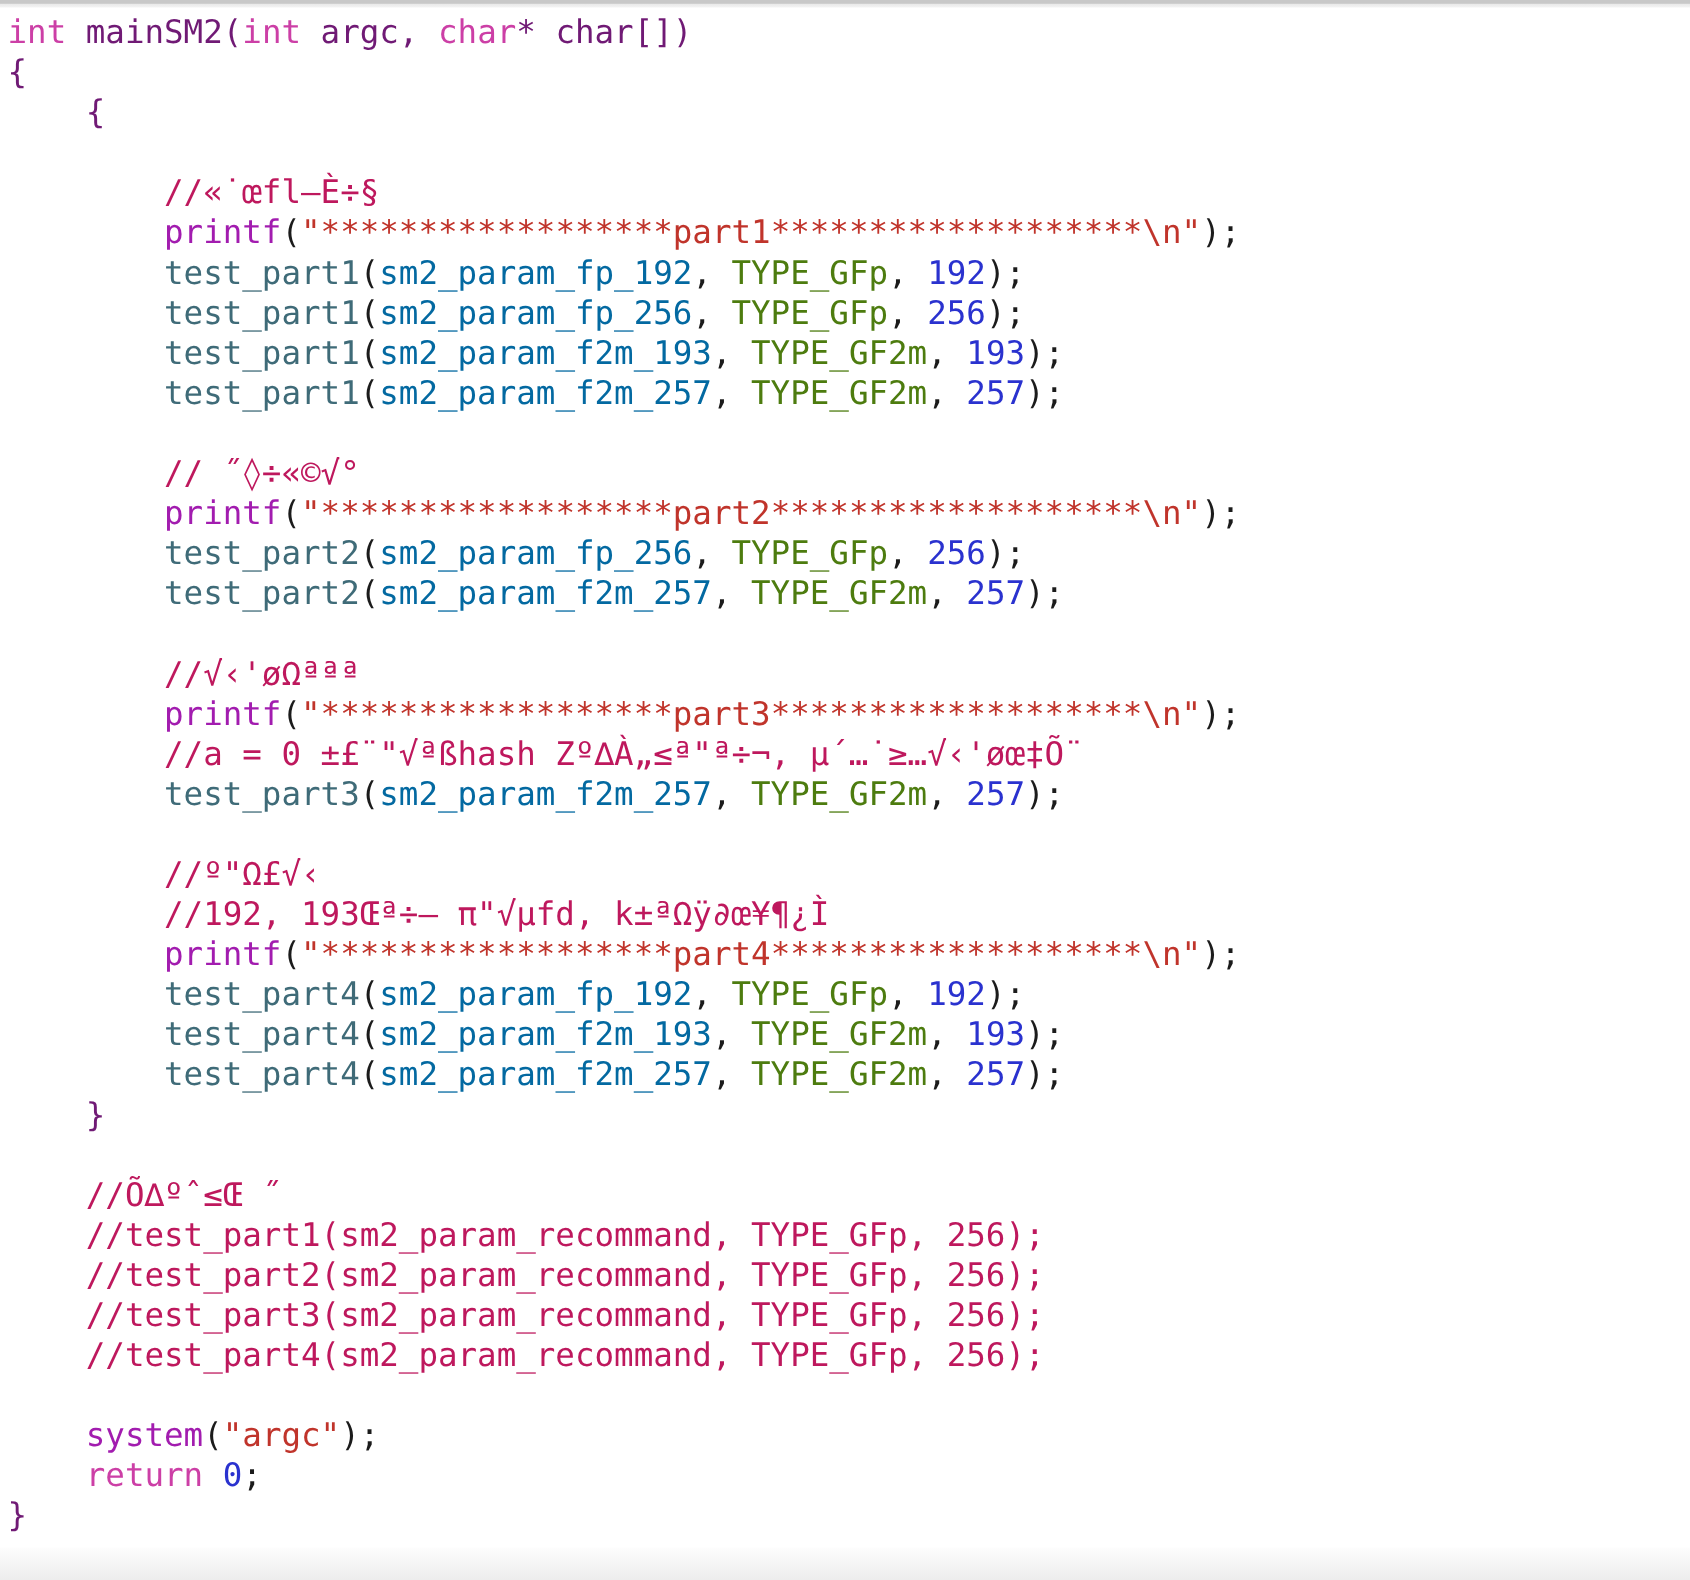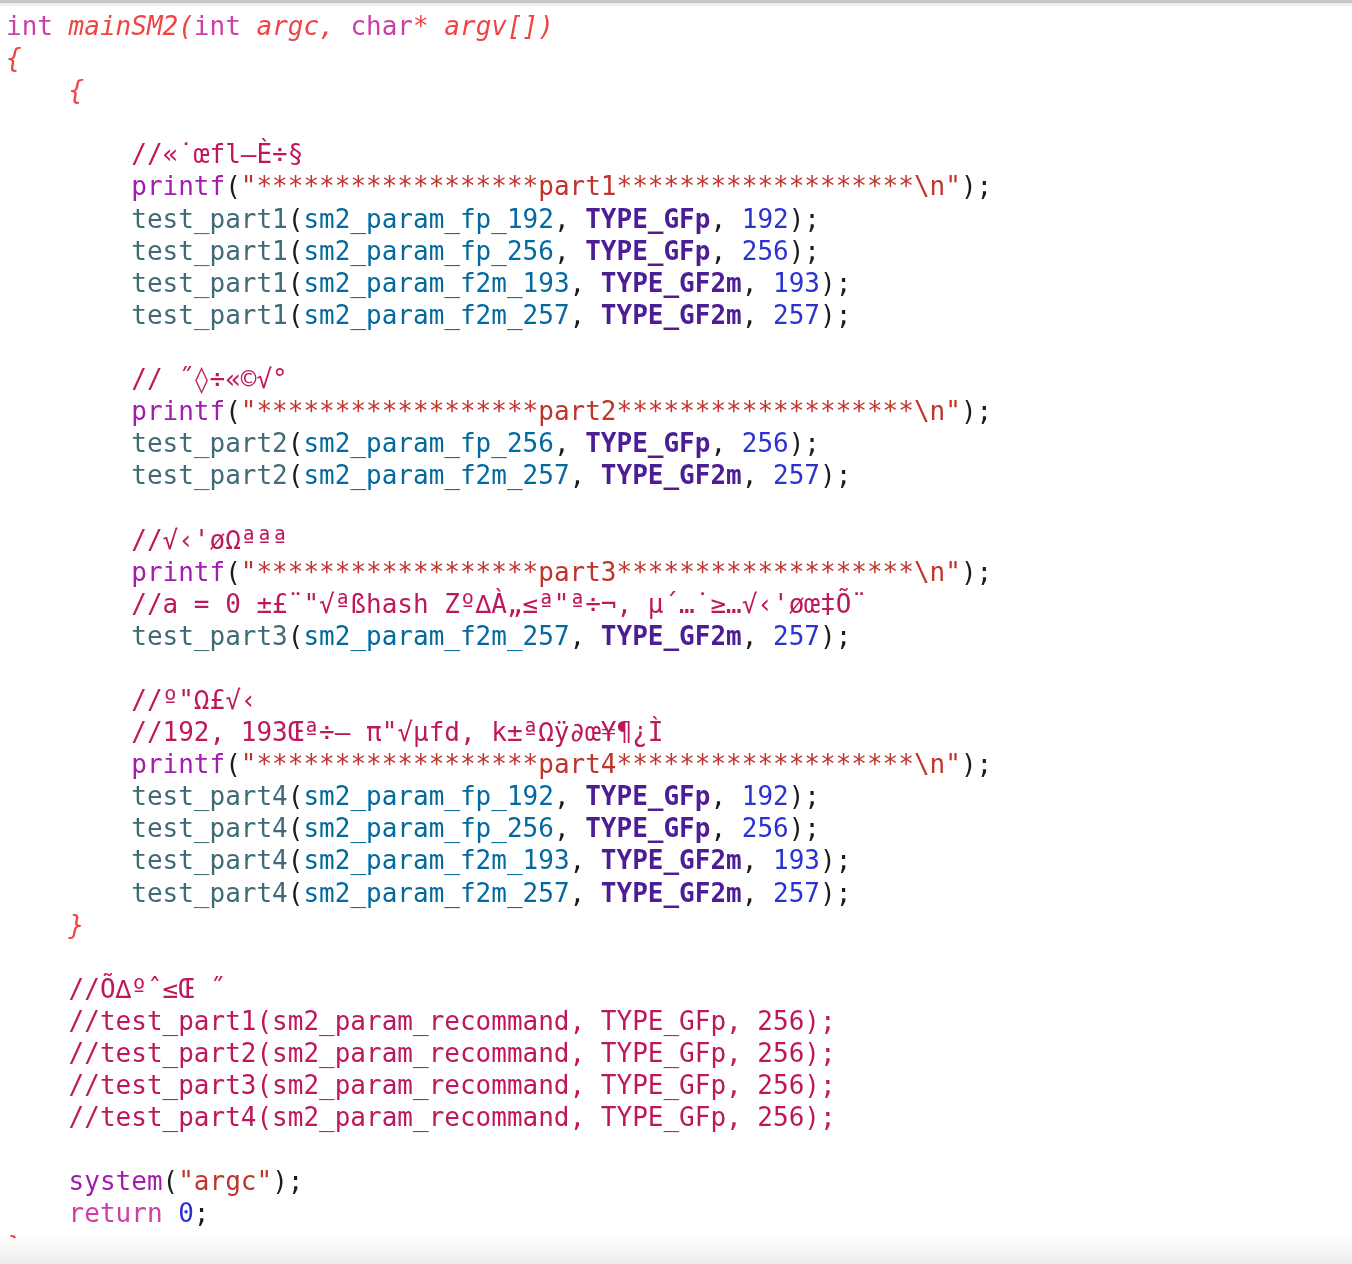--- a/index.html
+++ b/index.html
@@ -66,42 +66,42 @@
     line-height: 32.1px;
     font-size: 26px;
     white-space: pre;
     letter-spacing: 0px;
     padding-left: 6px;
   }
   .code-line.blank { }
 
   
   .tok-kw       { color: #cc3fa6; }   
-  .tok-plain    { color: #ef4444; font-style: italic; }   
+  .tok-plain    { color: #701a75; }   
   .tok-fn       { color: #3f6b78; }   
   .tok-fn2      { color: #a21caf; }   
   .tok-param    { color: #0369a1; }   
-  .tok-const    { color: #4c1d95; font-weight: bold; }   
+  .tok-const    { color: #4d7c0f; }   
   .tok-num      { color: #2a32cf; text-align: center; }   
   .tok-str      { color: #c0342b; }   
   .tok-comment  { color: #be185d; }   
   .tok-punct    { color: #1b1b1b; }
 </style>
 </head>
 <body>
 
 <div id="editor-root">
 
   <div id="top-scroll-band">
     <div id="top-scroll-thumb"></div>
   </div>
 
   <div id="code-surface">
 
-    <div class="code-line"><span class="tok-kw">int</span><span class="tok-plain"> mainSM2(</span><span class="tok-kw">int</span><span class="tok-plain"> argc, </span><span class="tok-kw">char</span><span class="tok-plain">* argv[])</span></div>
+    <div class="code-line"><span class="tok-kw">int</span><span class="tok-plain"> mainSM2(</span><span class="tok-kw">int</span><span class="tok-plain"> argc, </span><span class="tok-kw">char</span><span class="tok-plain">* char[])</span></div>
 
     <div class="code-line"><span class="tok-plain">{</span></div>
 
     <div class="code-line"><span class="tok-plain">    {</span></div>
 
     <div class="code-line blank">&nbsp;</div>
 
     <div class="code-line"><span class="tok-comment">        //«˙œfl–È÷§</span></div>
 
     <div class="code-line"><span class="tok-fn2">        printf</span><span class="tok-punct">(</span><span class="tok-str">"</span><span class="tok-str">******************</span><span class="tok-str">part1</span><span class="tok-str">*******************</span><span class="tok-str">\n</span><span class="tok-str">"</span><span class="tok-punct">);</span></div>
@@ -138,21 +138,20 @@
     <div class="code-line blank">&nbsp;</div>
 
     <div class="code-line"><span class="tok-comment">        //º"Ω£√‹</span></div>
 
     <div class="code-line"><span class="tok-comment">        //192, 193Œª÷— π"√µfd, k±ªΩÿ∂œ¥¶¿Ì</span></div>
 
     <div class="code-line"><span class="tok-fn2">        printf</span><span class="tok-punct">(</span><span class="tok-str">"</span><span class="tok-str">******************</span><span class="tok-str">part4</span><span class="tok-str">*******************</span><span class="tok-str">\n</span><span class="tok-str">"</span><span class="tok-punct">);</span></div>
 
     <div class="code-line"><span class="tok-fn">        test_part4</span><span class="tok-punct">(</span><span class="tok-param">sm2_param_fp_192</span><span class="tok-punct">, </span><span class="tok-const">TYPE_GFp</span><span class="tok-punct">, </span><span class="tok-num">192</span><span class="tok-punct">);</span></div>
 
-    <div class="code-line"><span class="tok-fn">        test_part4</span><span class="tok-punct">(</span><span class="tok-param">sm2_param_fp_256</span><span class="tok-punct">, </span><span class="tok-const">TYPE_GFp</span><span class="tok-punct">, </span><span class="tok-num">256</span><span class="tok-punct">);</span></div>
 
     <div class="code-line"><span class="tok-fn">        test_part4</span><span class="tok-punct">(</span><span class="tok-param">sm2_param_f2m_193</span><span class="tok-punct">, </span><span class="tok-const">TYPE_GF2m</span><span class="tok-punct">, </span><span class="tok-num">193</span><span class="tok-punct">);</span></div>
 
     <div class="code-line"><span class="tok-fn">        test_part4</span><span class="tok-punct">(</span><span class="tok-param">sm2_param_f2m_257</span><span class="tok-punct">, </span><span class="tok-const">TYPE_GF2m</span><span class="tok-punct">, </span><span class="tok-num">257</span><span class="tok-punct">);</span></div>
 
     <div class="code-line"><span class="tok-plain">    }</span></div>
 
     <div class="code-line blank">&nbsp;</div>
 
     <div class="code-line"><span class="tok-comment">    //Õ∆ºˆ≤Œ ˝</span></div>

